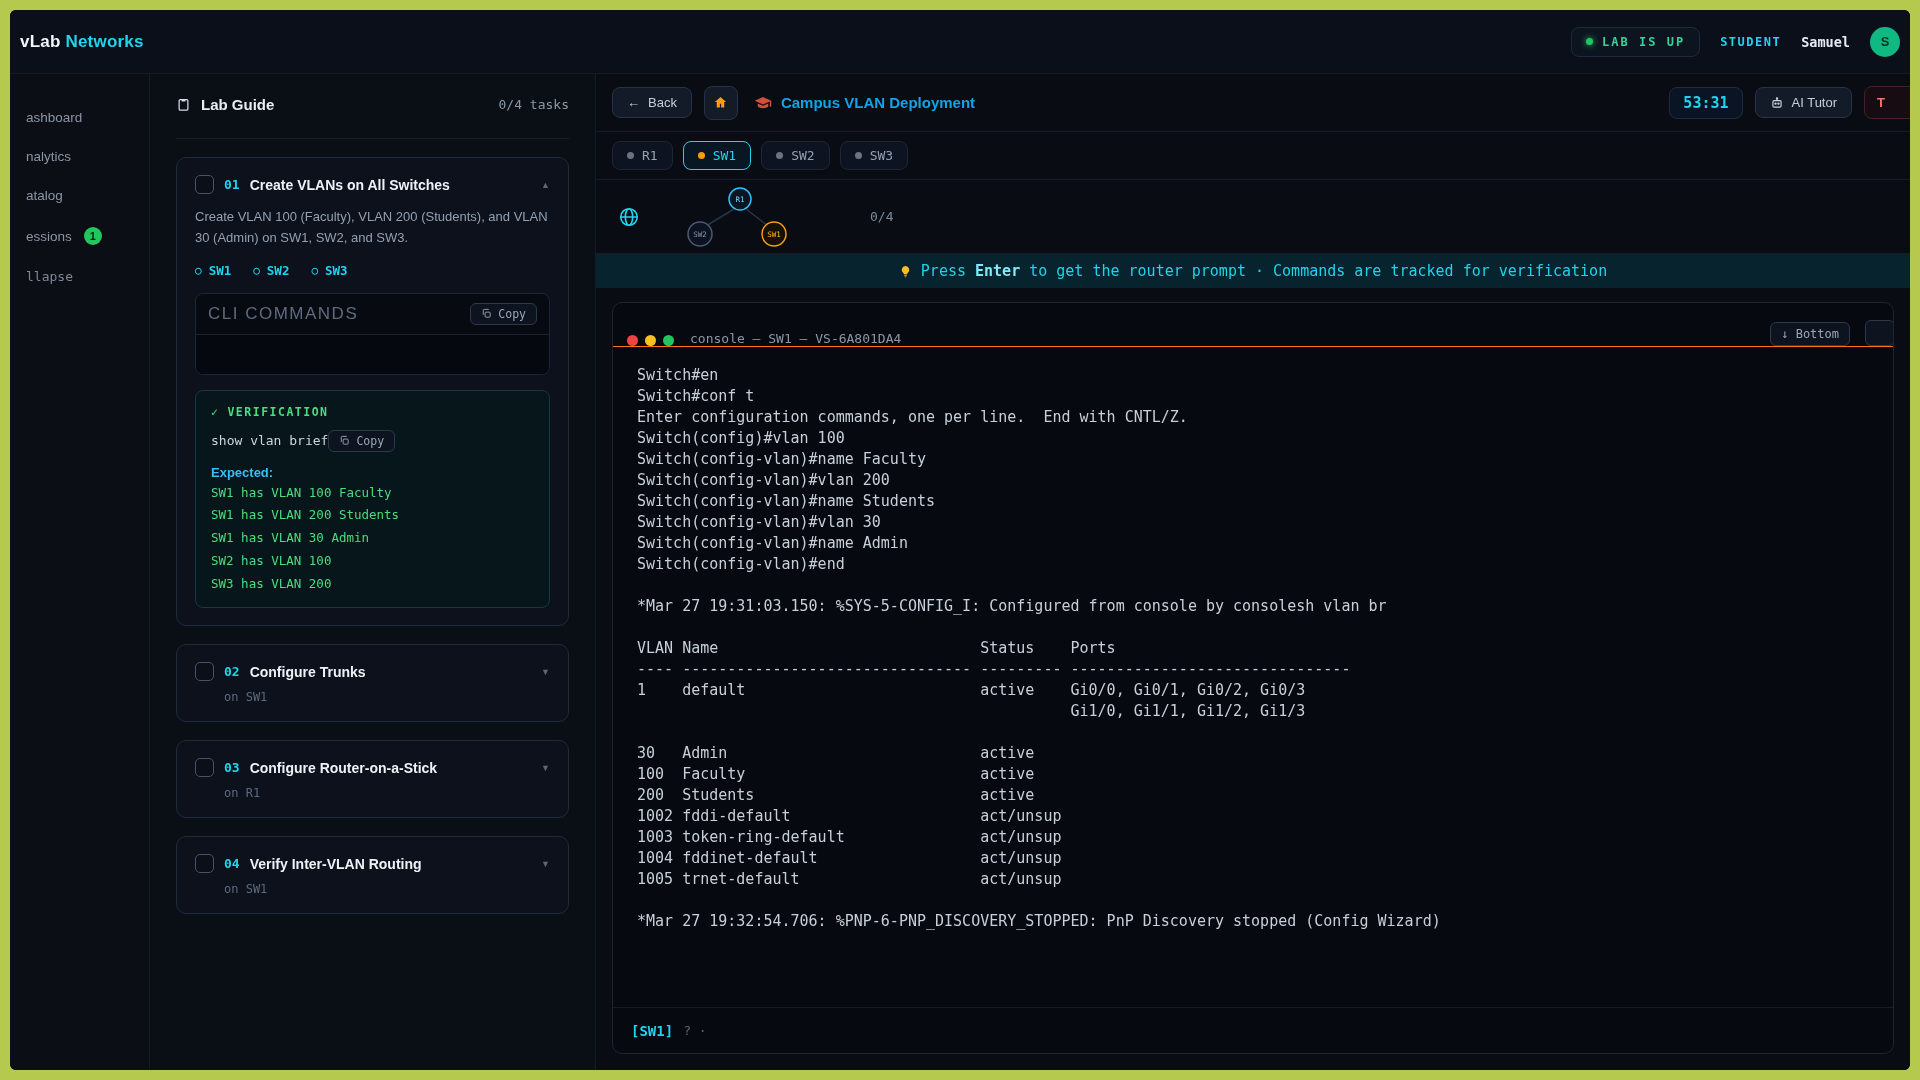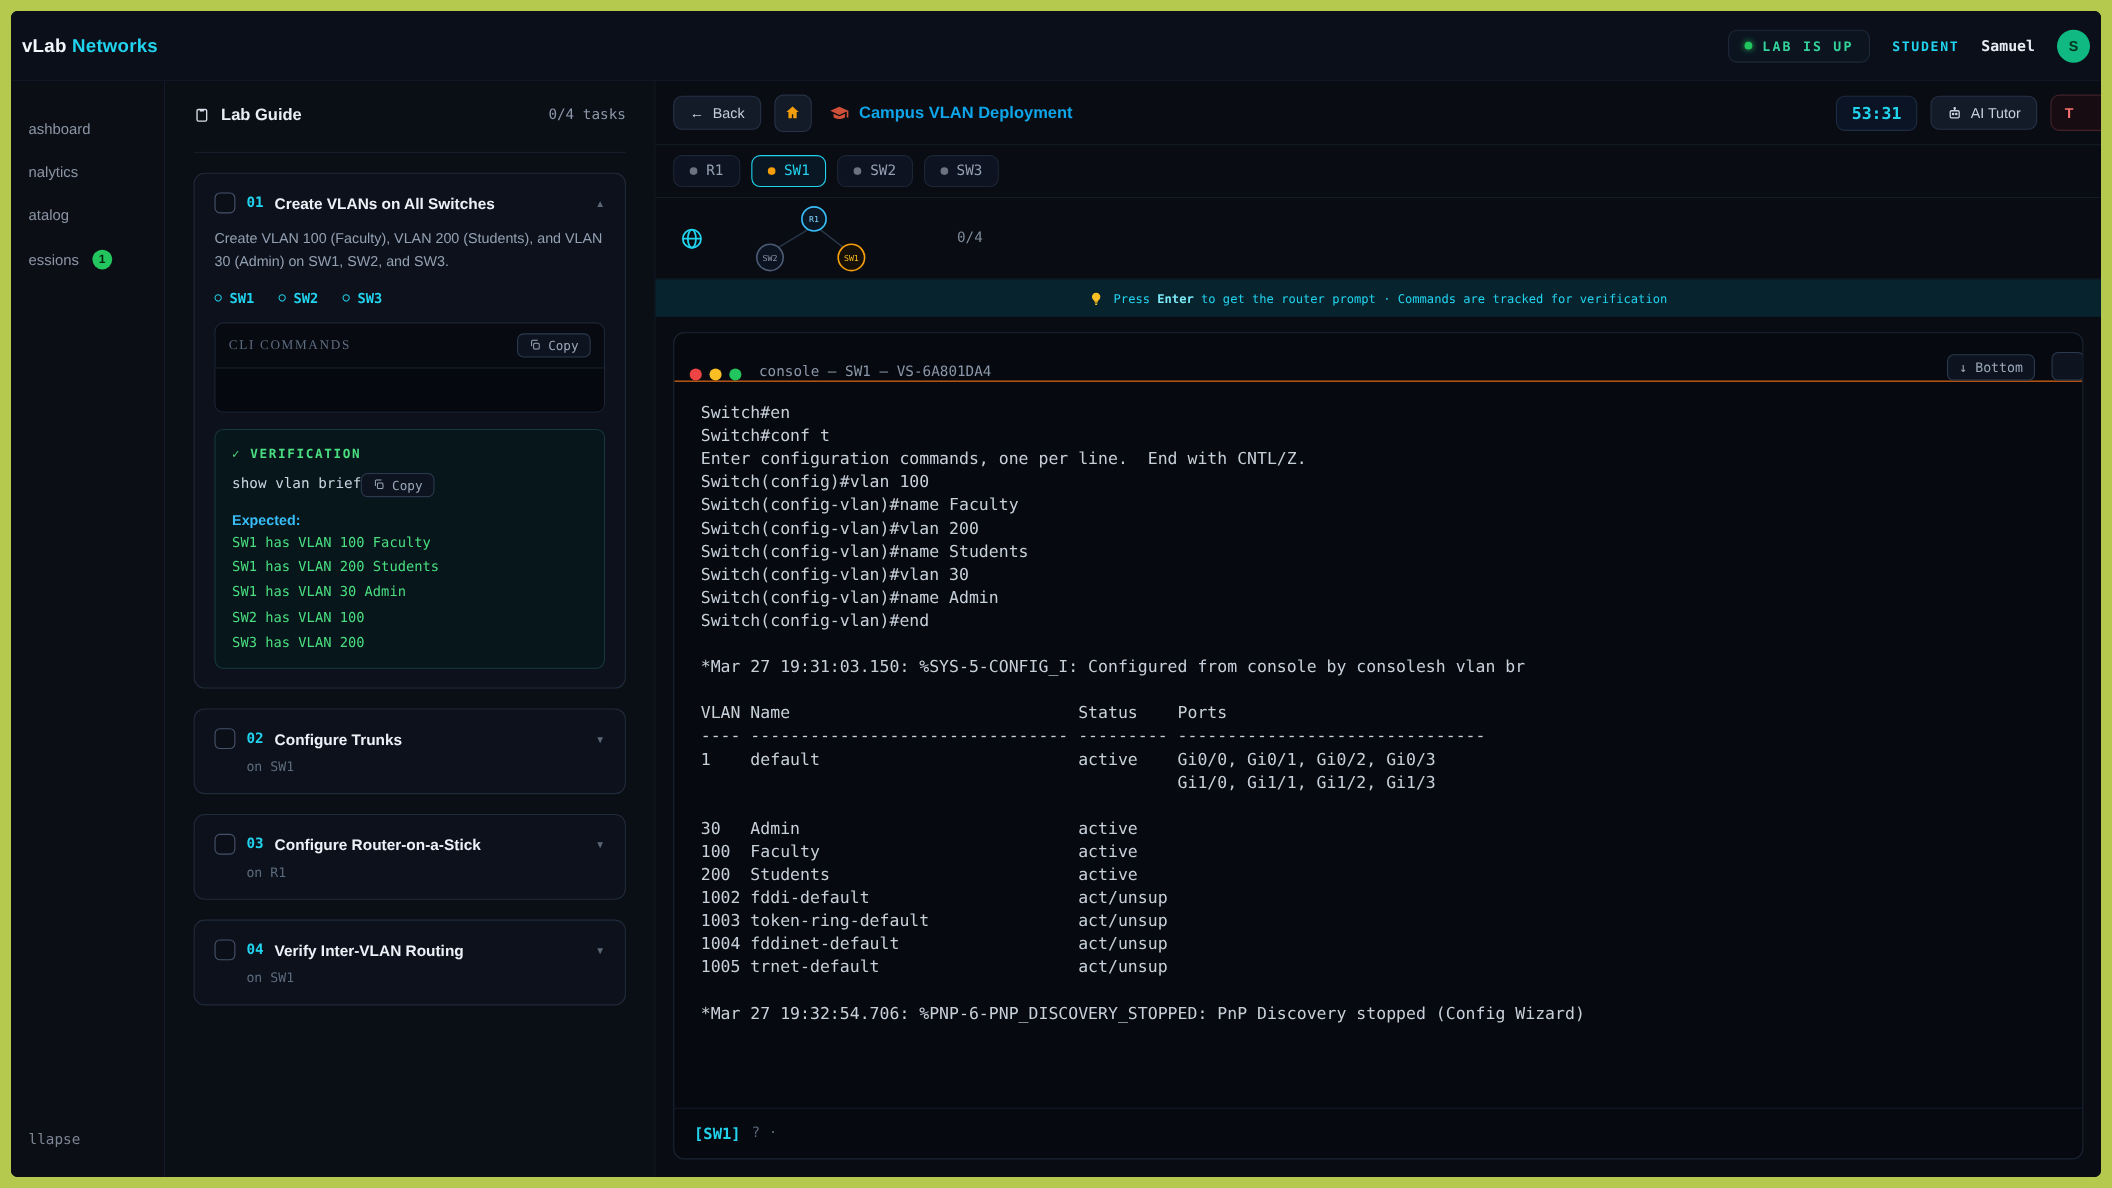--- a/index.html
+++ b/index.html
@@ -23,21 +23,21 @@
   .lab-pill{display:flex;align-items:center;gap:9px;border:1px solid #1e2a3a;background:#0c1420;border-radius:8px;padding:7px 14px;font-family:var(--mono);font-size:12px;letter-spacing:2px;color:#34d399;font-weight:bold}
   .g-dot{width:7px;height:7px;border-radius:50%;background:#22c55e;box-shadow:0 0 6px #22c55e}
   .role{font-family:var(--mono);font-size:12px;letter-spacing:1.5px;color:var(--cyan);font-weight:bold}
   .user{font-size:13.5px;color:#e7ecf3;font-weight:bold;font-family:var(--mono)}
   .avatar{width:30px;height:30px;border-radius:50%;background:#10b981;color:#04331d;display:flex;align-items:center;justify-content:center;font-weight:bold;font-size:13px}
 
   
   .content{flex:1;display:flex;min-height:0}
 
   
-  .sidebar{width:140px;flex:none;background:#0b0e15;border-right:1px solid #151c29;display:flex;flex-direction:column;justify-content:space-between;padding:24px 0 14px;overflow:hidden}
+  .sidebar{width:140px;flex:none;background:#0b0e15;border-right:1px solid #151c29;display:flex;flex-direction:column;padding:24px 0 14px;overflow:hidden}
   .side-item{display:flex;align-items:center;color:#8b95a5;font-size:13.5px;padding:12px 16px;cursor:pointer;white-space:nowrap}
   .badge{min-width:18px;height:18px;border-radius:50%;background:#22c55e;color:#05240f;font-size:11px;font-weight:bold;display:inline-flex;align-items:center;justify-content:center;margin-left:12px;padding:0 4px}
   .side-collapse{color:#7d8795;font-size:13px;font-family:var(--mono);padding:12px 16px;cursor:pointer;white-space:nowrap}
 
   
   .guide{width:446px;flex:none;background:#0a0e15;border-right:1px solid #151c29;padding:22px 26px;overflow:hidden}
   .guide-header{display:flex;justify-content:space-between;align-items:center;padding-bottom:25px;border-bottom:1px solid #161e2b}
   .guide-title{display:flex;align-items:center;gap:10px;font-weight:bold;font-size:15px;color:#e9eef5}
   .guide-progress{font-family:var(--mono);font-size:13px;color:#8b97a8}
   .icon{display:inline-flex;align-items:center;justify-content:center;flex:none}
@@ -49,21 +49,21 @@
   .task-title{font-size:14px;font-weight:bold;color:#eef2f8;flex:1}
   .chev{color:#5b6776;font-size:9px;flex:none}
   .task-desc{color:#93a0b2;font-size:13px;line-height:1.6;margin:13px 0 0}
   .devices{display:flex;gap:22px;margin:14px 0 0}
   .device-chip{font-family:var(--mono);font-size:12.5px;color:var(--cyan);font-weight:bold;display:inline-flex;gap:7px;align-items:center;cursor:pointer}
   .device-chip .o{font-size:11px}
   .task-sub{font-family:var(--mono);font-size:12px;color:#5d6b7e;margin:9px 0 0 29px}
 
   .cli-box{margin-top:15px;border:1px solid #1c2636;background:#070a11;border-radius:8px;overflow:hidden}
   .cli-head{display:flex;justify-content:space-between;align-items:center;padding:9px 12px}
-  .cli-label{font-family:Liberation Serif, serif;font-size:12px;letter-spacing:1.5px;color:#5d6b7e}
+  .cli-label{font-family:Liberation Sans, sans-serif;font-size:17px;letter-spacing:1.5px;color:#5d6b7e}
   .copy-btn{display:inline-flex;align-items:center;gap:6px;border:1px solid #2b394e;border-radius:6px;padding:3px 10px;font-family:var(--mono);font-size:11.5px;color:#9aa7b8;background:#0d1420;cursor:pointer}
   .cli-body{height:40px;border-top:1px solid #19232f;background:#05080e}
 
   .verify-box{margin-top:15px;border:1px solid #17383f;background:#07161a;border-radius:8px;padding:14px 15px}
   .verify-title{font-family:var(--mono);font-size:11.5px;letter-spacing:1.5px;color:var(--green);font-weight:bold;display:flex;align-items:center;gap:8px}
   .verify-cmd-row{display:flex;align-items:center;margin-top:11px}
   .verify-cmd{font-family:var(--mono);font-size:13px;color:#cbd5e1}
   .expected-label{color:#38bdf8;font-weight:bold;font-size:13px;margin-top:13px}
   .expected-line{font-family:var(--mono);font-size:12.5px;color:var(--green);line-height:1.5;margin-top:4px}
 
@@ -84,21 +84,21 @@
 
   .topo{height:74px;flex:none;display:flex;align-items:center;padding:0 22px;border-bottom:1px solid #141b26;gap:28px}
   .tl{stroke:#273346;stroke-width:1.5}
   .node-r1{fill:#0a1624;stroke:#38bdf8;stroke-width:1.5}
   .node-gray{fill:#0b1220;stroke:#4b5a72;stroke-width:1.5}
   .node-orange{fill:#171007;stroke:var(--orange);stroke-width:1.5}
   .nt{font-family:var(--mono);font-size:7.5px;text-anchor:middle}
   .nt-r1{fill:#7dd3fc}.nt-gray{fill:#8b97a8}.nt-orange{fill:#fbbf24}
   .topo-progress{font-family:var(--mono);font-size:13px;color:#7e8a9a;margin-left:24px}
 
-  .hint{height:34px;flex:none;background:#07232d;display:flex;align-items:center;justify-content:center;gap:9px;font-family:var(--mono);font-size:11px;color:var(--cyan)}
+  .hint{height:34px;flex:none;background:#07232d;display:flex;align-items:center;justify-content:center;gap:9px;font-family:var(--mono);font-size:15px;color:var(--cyan)}
   .hint b{color:#7ceaf7}
 
   .console{flex:1;margin:14px 16px 16px;border:1px solid #1b2534;background:#06090f;border-radius:10px;display:flex;flex-direction:column;min-height:0;overflow:hidden}
   .console-head{height:44px;flex:none;display:flex;align-items:flex-end;gap:7px;padding:0 14px;border-bottom:1px solid #f97316}
   .mac{width:11px;height:11px;border-radius:50%;flex:none}
   .mac.r{background:#ef4444}.mac.y{background:#fbbf24}.mac.g{background:#22c55e}
   .console-title{font-family:var(--mono);font-size:13px;color:#8b97a8;margin-left:9px;flex:1;white-space:nowrap;overflow:hidden}
   .mini-btn{border:1px solid #2b394e;border-radius:6px;padding:4px 10px;font-family:var(--mono);font-size:12px;color:#9aa6b5;background:#0d1420;cursor:pointer;white-space:nowrap}
   .clipped-btn{width:30px;height:26px;border:1px solid #2b394e;border-radius:6px;background:#0d1420;margin-left:8px;margin-right:-16px;flex:none;cursor:pointer}
   .console-body{flex:1;padding:18px 24px;overflow:hidden}

